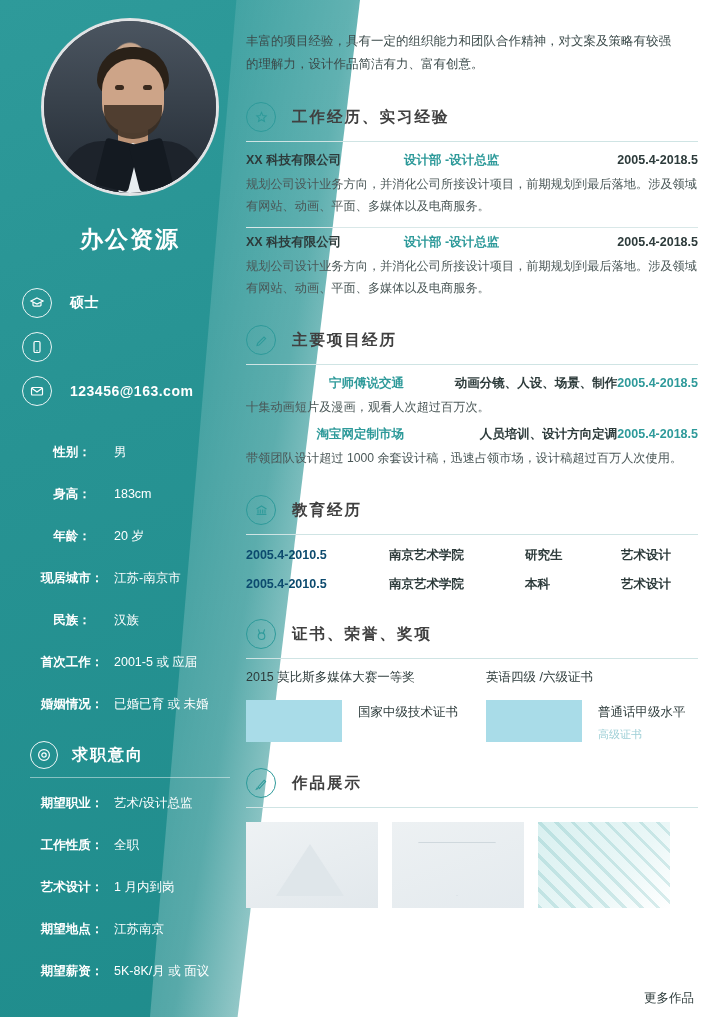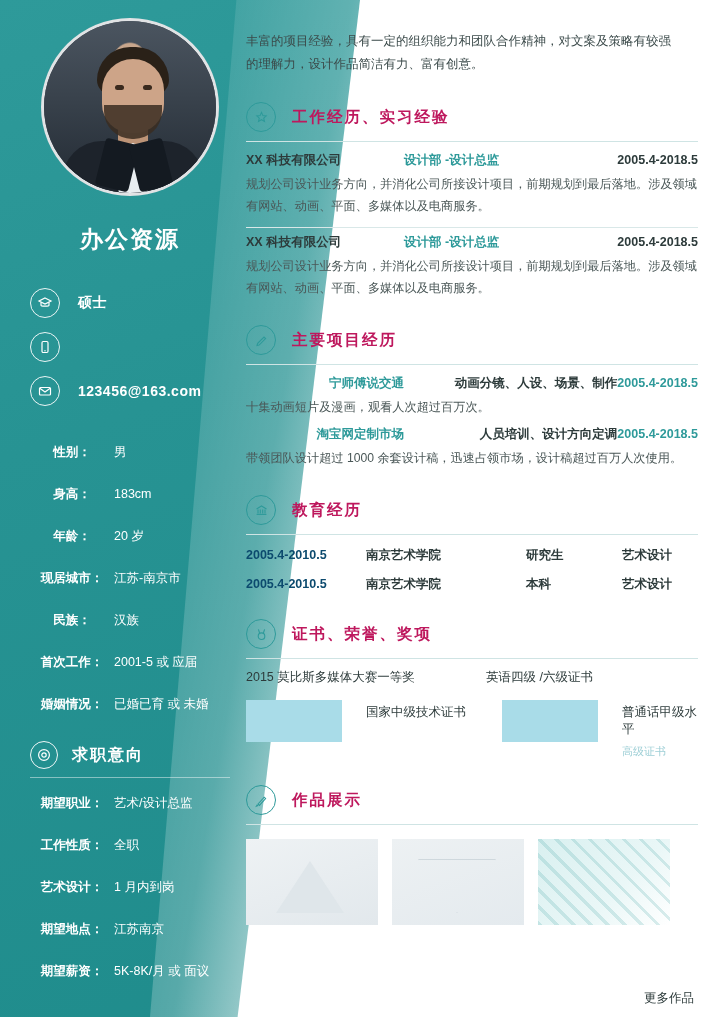--- a/index.html
+++ b/index.html
@@ -42,21 +42,21 @@
   .av-beard { position:absolute; left:60px; top:84px; width:58px; height:34px; background:#3a2d21; border-radius:0 0 28px 28px; opacity:.85;}
   .av-neck { position:absolute; left:74px; top:104px; width:30px; height:26px; background:#bd9477;}
   .av-body { position:absolute; left:18px; top:120px; width:142px; height:70px; background:#1d232b; border-radius:40px 40px 0 0;}
   .av-shirt { position:absolute; left:66px; top:122px; width:46px; height:62px; background:#e9eef1; clip-path: polygon(50% 0, 100% 18%, 74% 100%, 26% 100%, 0 18%); }
   .av-collar-l { position:absolute; left:56px; top:120px; width:34px; height:48px; background:#141a21; transform: rotate(14deg); border-radius:4px;}
   .av-collar-r { position:absolute; left:90px; top:120px; width:34px; height:48px; background:#141a21; transform: rotate(-14deg); border-radius:4px;}
 
   .name { text-align: center; font-size: 23px; font-weight: bold; letter-spacing: 2px; margin-top: 28px; color:#fff; }
 
   
-  .contact-list { margin-top: 26px; padding-left: 30px; }
+  .contact-list { margin-top: 26px; padding-left: 22px; }
   .contact-row { display:flex; align-items:center; height: 44px; }
   .c-ico {
     width: 30px; height: 30px; border-radius: 50%; border: 1.6px solid rgba(255,255,255,.9);
     display:flex; align-items:center; justify-content:center; flex: 0 0 30px; margin-right: 18px;
   }
   .c-ico svg { display:block; }
   .c-text { font-size: 14px; font-weight: bold; color:#fff; letter-spacing:.5px; }
 
   
   .info-table { margin-top: 18px; padding-left: 30px; text-align: center; }
@@ -77,47 +77,47 @@
   .right { position:absolute; left: 246px; top: 0; width: 474px; height: 1017px; z-index: 4; }
   .r-pad { padding: 30px 22px 0 0; }
 
   .intro { font-size: 12.5px; line-height: 23px; color: #3b4a4a; width: 430px; }
 
   .sec-head { display:flex; align-items:center; margin: 26px 0 6px 0; }
   .sec-badge {
     width: 30px; height:30px; border-radius:50%; border:1.6px solid #2e9a9a;
     display:flex; align-items:center; justify-content:center; margin-right: 16px; flex:0 0 30px;
   }
-  .sec-title { font-size: 15.5px; font-weight: bold; color:#be185d; letter-spacing: 2px; }
+  .sec-title { font-size: 15.5px; font-weight: bold; color:#404040; letter-spacing: 2px; }
   .sec-rule { height:1px; background:#cfe4e4; margin: 9px 0 10px 0; }
 
   .job-row { display:flex; align-items:baseline; font-size: 12.5px; font-weight:bold; color:#2d3b3b; margin-top: 6px;}
   .job-row .co { width: 158px; }
   .job-row .role { flex: 1; color:#2e9a9a; }
   .job-row .date { color:#2d3b3b; text-align:right; white-space:nowrap; }
   .job-desc { font-size: 12.2px; line-height: 22px; color:#4a5757; margin-top: 4px; }
   .thin-rule { height:1px; background:#d9e8e8; margin: 10px 0 4px; }
 
   .proj-row { display:flex; align-items:baseline; font-size:12.5px; font-weight:bold; margin-top: 8px; text-align: right; }
   .proj-row .pn { width: 158px; color:#2e9a9a; }
   .proj-row .pr { flex:1; color:#2d3b3b; }
   .proj-row .pd { color:#2e9a9a; white-space:nowrap; }
   .proj-desc { font-size:12.2px; line-height:22px; color:#4a5757; margin-top:4px; }
 
   .edu-row { display:flex; align-items:baseline; font-size:12.5px; font-weight:bold; color:#2d3b3b; margin-top: 12px; }
   .edu-row .d { width: 120px; color:#0c4a6e; }
-  .edu-row .s { width: 160px; }
+  .edu-row .s { width: 136px; margin-left: 23px; }
   .edu-row .g { width: 96px; }
   .edu-row .m { flex:1; }
 
   .cert-grid { margin-top: 10px; }
   .cert-line { display:flex; font-size:12.5px; color:#2d3b3b; margin-bottom: 14px;}
   .cert-line .a { width: 240px; }
   .cert-line .b { flex:1; }
-  .cert-boxes { display:flex; gap: 24px; align-items:flex-start;font-family:Liberation Mono, monospace; }
+  .cert-boxes { display:flex; gap: 16px; align-items:flex-start;font-family:Liberation Mono, monospace; }
   .cert-box { width: 96px; height: 42px; background:#a9dce8; }
   .cert-txt { font-size:12.5px; color:#2d3b3b; padding-top: 4px;}
   .cert-sub { font-size: 11px; color:#9ecfd6; padding-top:6px; }
 
   .works { display:flex; gap: 14px; margin-top: 14px; }
   .work-item { width: 132px; height: 86px; position:relative; overflow:hidden; }
   .w1 { background: linear-gradient(160deg,#eef2f4,#e2e8ec); }
   .w1:after { content:""; position:absolute; left:30px; top:22px; width:0;height:0;
       border-left:34px solid transparent; border-right:34px solid transparent; border-bottom:52px solid #dfe6ea; }
   .w2 { background: linear-gradient(160deg,#edf1f3,#e4eaee); }

